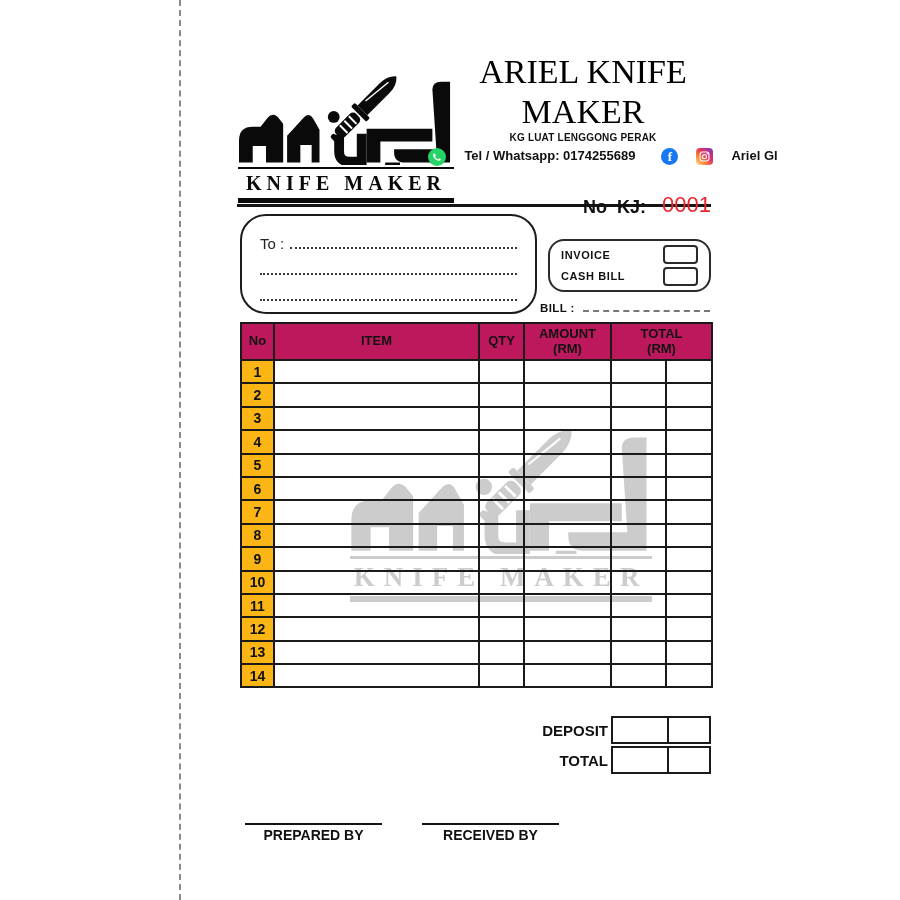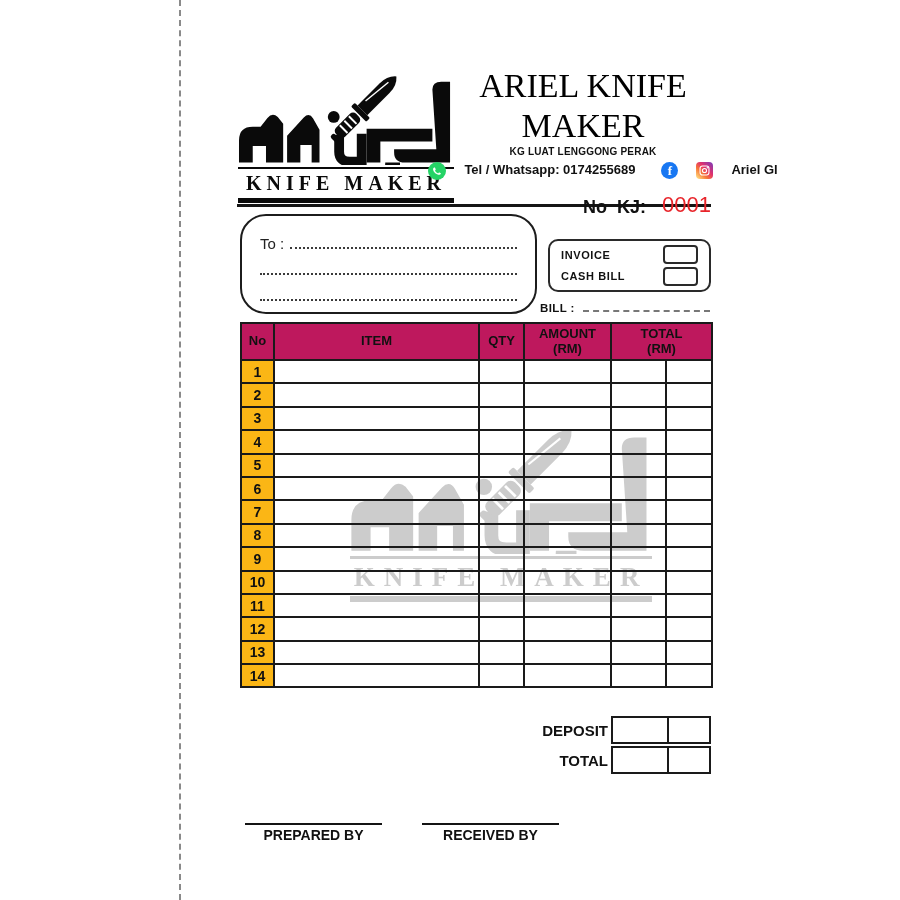--- a/index.html
+++ b/index.html
@@ -16,41 +16,41 @@
   .logo-unit .rule2{height:5px;background:currentColor;margin-top:3px;}
   .logo-unit .sub-text{font-family:"Liberation Serif",serif;font-weight:bold;text-align:center;white-space:nowrap;}
   .logo-main{left:238px;top:62px;width:216px;color:#0a0a0a;}
   .logo-main .sub-text{font-size:20px;letter-spacing:5px;}
   .logo-wm{left:350px;top:410px;width:302px;color:#c8c8c8;opacity:.92;z-index:1;}
   .logo-wm .sub-text{font-size:27px;letter-spacing:9px;}
   .logo-wm .rule1{height:3px;}
   .logo-wm .rule2{height:6px;}
 
   
-  .title-block{position:absolute;left:452px;top:66px;width:262px;text-align:center;}
+  .title-block{position:absolute;left:452px;top:52px;width:262px;text-align:center;}
   .title-line{font-family:"Liberation Serif",serif;font-size:34px;line-height:40px;color:#000;}
   .address{font-size:10px;font-weight:bold;letter-spacing:.2px;}
   .contact{display:flex;align-items:flex-start;justify-content:center;gap:18px;margin-top:5px;font-size:13px;font-weight:bold;white-space:nowrap;padding-left:40px;}
   .icon-wa{width:18px;height:18px;border-radius:50%;background:#25D366;display:inline-flex;align-items:center;justify-content:center;flex:0 0 auto;}
   .icon-fb{width:17px;height:17px;border-radius:50%;background:#1877F2;color:#fff;display:inline-flex;align-items:center;justify-content:center;font-family:"Liberation Serif",serif;font-weight:bold;font-size:13px;margin-left:8px;flex:0 0 auto;}
   .icon-ig{width:17px;height:17px;border-radius:4px;background:linear-gradient(45deg,#FFDC80 5%,#F77737 35%,#E1306C 60%,#833AB4 95%);display:inline-flex;align-items:center;justify-content:center;flex:0 0 auto;}
 
   .header-divider{position:absolute;left:237px;top:204px;width:474px;height:3px;background:#151515;}
 
   
   .to-box{position:absolute;left:240px;top:214px;width:297px;height:100px;border:2px solid #1c1c1c;border-radius:26px;box-sizing:border-box;padding:11px 18px 8px;display:flex;flex-direction:column;justify-content:space-between;}
   .to-row{display:flex;align-items:flex-end;height:25px;font-size:15px;color:#222;}
   .dots{flex:1;border-bottom:2px dotted #3a3a3a;margin:0 0 3px 6px;}
   .dots.full{margin-left:0;}
 
   .nokj{position:absolute;left:583px;top:192px;display:flex;align-items:flex-end;gap:16px;}
   .nokj .lbl{font-size:18px;font-weight:bold;word-spacing:5px;}
   .nokj .val{font-size:22px;color:#E8242A;}
 
-  .doc-box{position:absolute;left:548px;top:239px;width:163px;height:53px;border:2px solid #2a2a2a;border-radius:10px;box-sizing:border-box;display:flex;flex-direction:column;justify-content:space-evenly;padding:2px 11px;}
+  .doc-box{position:absolute;left:548px;top:239px;width:163px;height:53px;border:2px solid #2a2a2a;border-radius:16px;box-sizing:border-box;display:flex;flex-direction:column;justify-content:space-evenly;padding:2px 11px;}
   .doc-row{display:flex;align-items:center;justify-content:space-between;}
   .doc-row .lbl{font-size:11px;font-weight:bold;letter-spacing:.6px;}
   .checkbox{width:31px;height:15px;border:2px solid #2a2a2a;border-radius:4px;background:#fff;}
 
   .date-row{position:absolute;left:540px;top:302px;width:170px;display:flex;align-items:flex-end;}
   .date-row .lbl{font-size:11.5px;font-weight:bold;letter-spacing:.4px;}
   .dashline{flex:1;border-bottom:2px dashed #777;margin:0 0 2px 8px;}
 
   
   .bill-table{position:absolute;left:240px;top:322px;width:471px;border-collapse:collapse;table-layout:fixed;z-index:2;}

